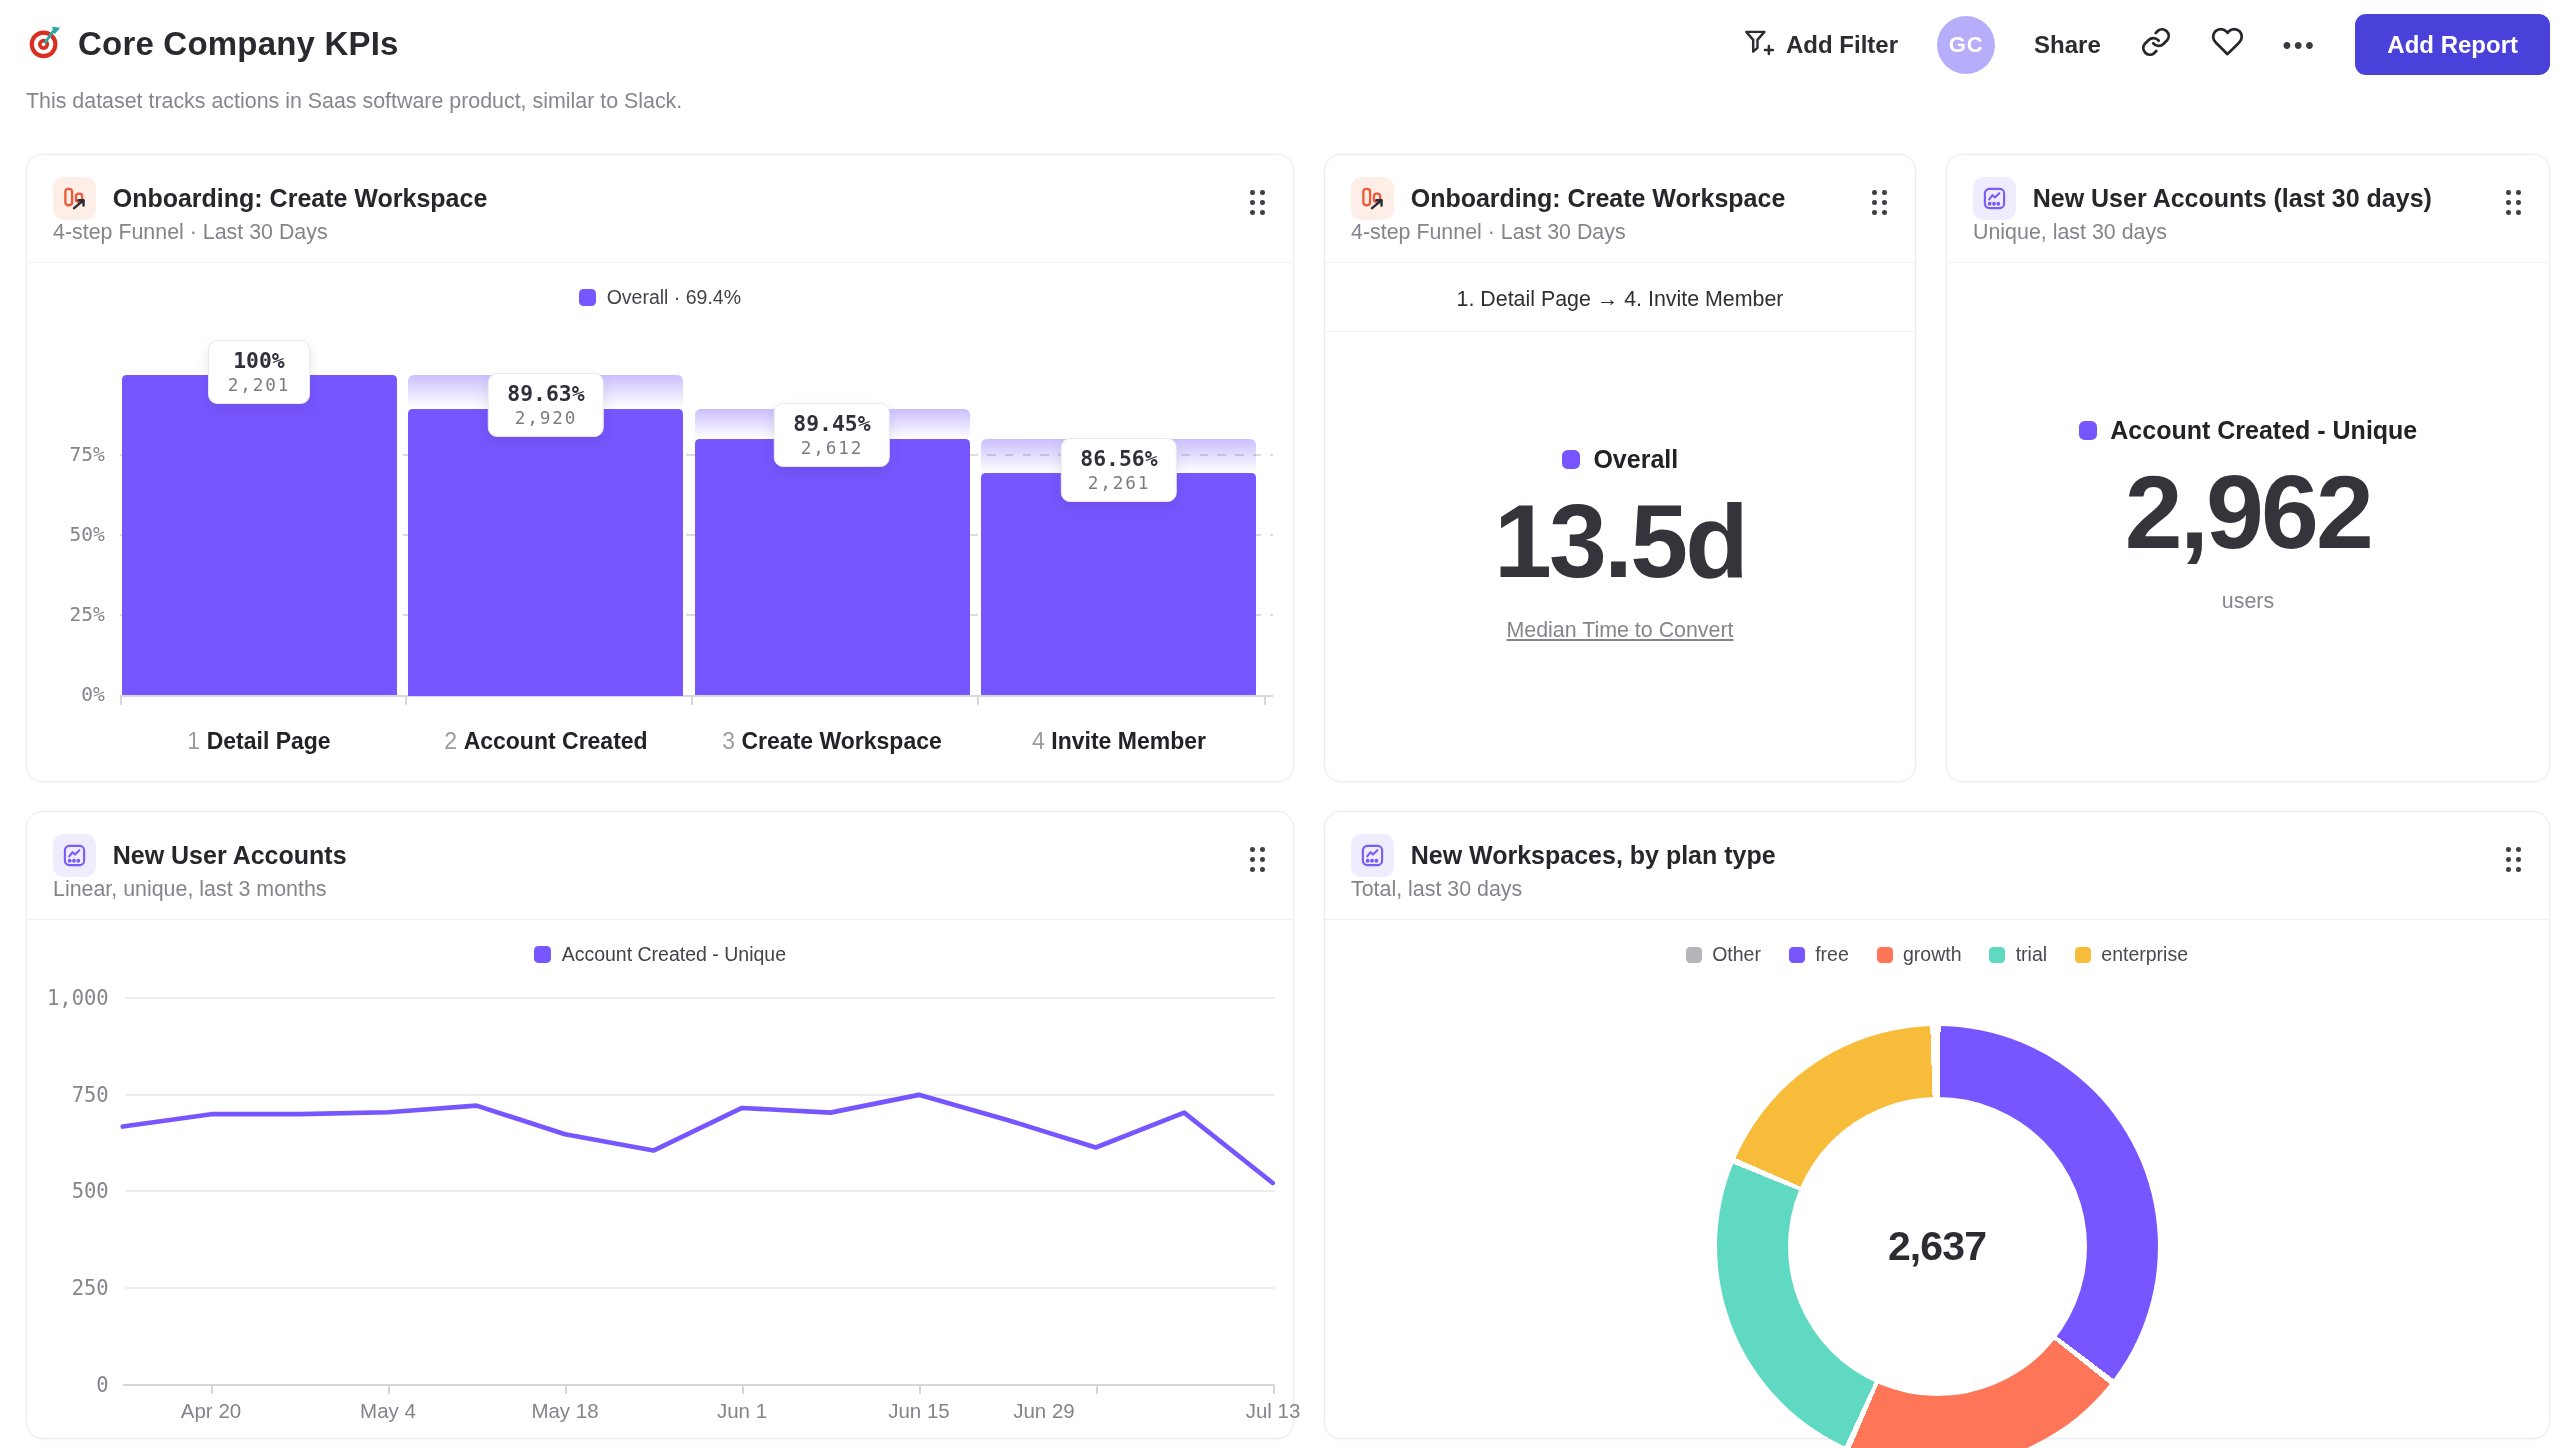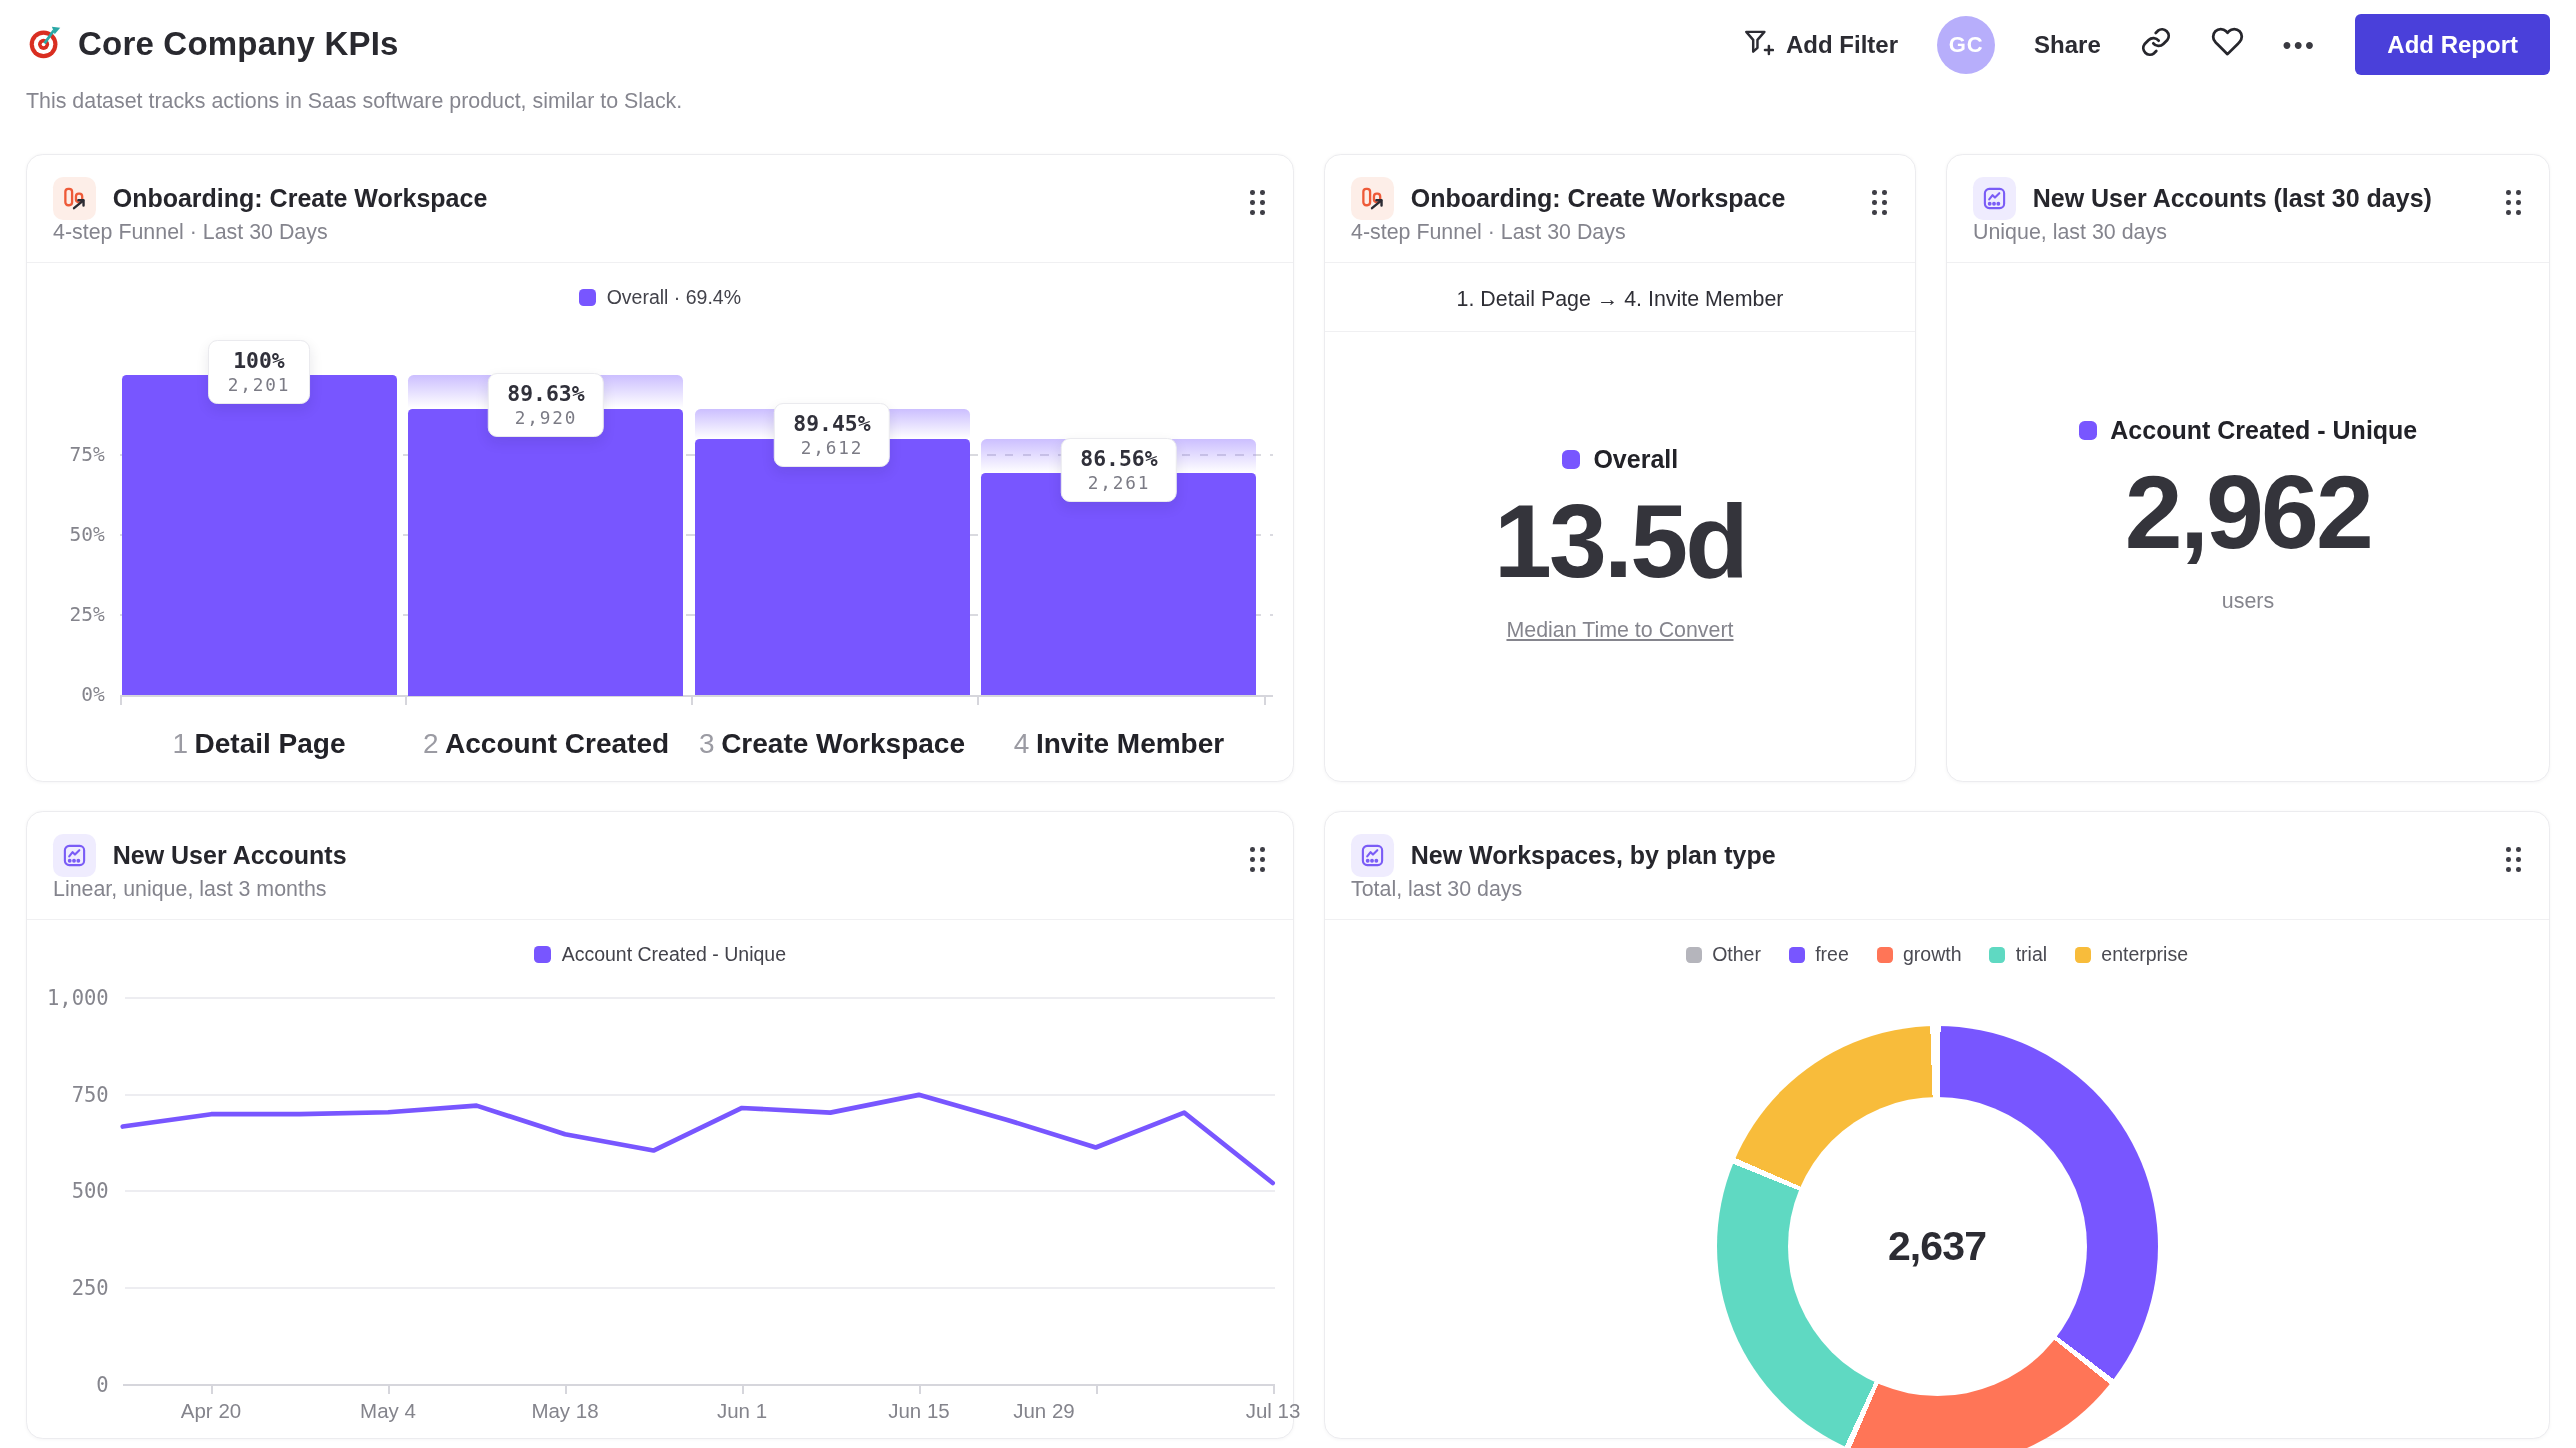--- a/index.html
+++ b/index.html
@@ -10,21 +10,21 @@
   
   .title-row{position:absolute;left:26px;top:24px;display:flex;align-items:center;gap:15px;}
   .title-row h1{margin:0;font-size:33px;font-weight:700;color:#29292f;letter-spacing:0.2px;}
   .page-subtitle{position:absolute;left:26px;top:89px;margin:0;font-size:21.4px;color:#86868f;}
   .toolbar{position:absolute;right:26px;top:13px;height:63px;display:flex;align-items:center;gap:39px;}
   .tool-btn{display:flex;align-items:center;gap:12px;background:none;border:none;cursor:pointer;
             font-family:inherit;font-size:24px;font-weight:600;color:#2c2c33;padding:0;}
   .avatar{width:58px;height:58px;border-radius:50%;background:#b7aefb;color:#fff;display:flex;
           align-items:center;justify-content:center;font-size:22px;font-weight:700;letter-spacing:0.9px;cursor:pointer;}
   .more-btn{font-size:24px;letter-spacing:2.8px;font-weight:700;color:#3a3a41;}
-  .add-report{height:61px;padding:0 32px;border:none;border-radius:6px;background:#4a40da;color:#fff;
+  .add-report{height:61px;padding:0 32px;border:none;border-radius:11px;background:#4a40da;color:#fff;
               font-family:inherit;font-size:24px;font-weight:600;cursor:pointer;}
 
   
   .grid{position:absolute;left:26px;top:154px;width:2524px;height:1285px;}
   .card{position:absolute;background:#fff;border:1.9px solid #ececef;border-radius:16.7px;
         box-shadow:0 0.9px 3.7px rgba(25,25,40,.04);box-sizing:border-box;}
   #card-funnel{left:0;top:0;width:1268px;height:628px;}
   #card-funnel-metric{left:1298px;top:0;width:592px;height:628px;}
   #card-accounts-metric{left:1920px;top:0;width:604px;height:628px;}
   #card-line{left:0;top:657px;width:1268px;height:628px;}
@@ -63,21 +63,21 @@
   .tick{width:1.9px;height:8.4px;background:#d6d6dc;}
   .ytick{width:61px;text-align:right;font-family:"DejaVu Sans Mono",monospace;font-size:19.5px;color:#84848c;}
   .ytick2{width:78px;text-align:right;font-family:"DejaVu Sans Mono",monospace;font-size:20.5px;color:#85858d;}
   .bar{background:#7856ff;border-radius:4.6px 4.6px 0 0;cursor:pointer;}
   .cap{background:linear-gradient(180deg,rgba(120,86,255,.38),rgba(120,86,255,0));border-radius:5.6px 5.6px 0 0;}
   .tip{transform:translateX(-50%);background:#fff;border:1.9px solid #eaeaee;border-radius:9.3px;
        box-shadow:0 5.6px 13px rgba(25,25,40,.09);padding:7.4px 18.6px;text-align:center;
        font-family:"DejaVu Sans Mono",monospace;white-space:nowrap;}
   .tip b{display:block;font-size:21.4px;font-weight:700;color:#30303a;}
   .tip span{display:block;font-size:17.7px;color:#7b7b85;letter-spacing:1.9px;margin-top:1.9px;}
-  .xlab{transform:translateX(-50%);font-size:28px;font-weight:700;color:#222228;white-space:nowrap;}
+  .xlab{transform:translateX(-50%);font-size:23px;font-weight:700;color:#222228;white-space:nowrap;}
   .xlab i{font-style:normal;font-weight:400;color:#9b9ba3;margin-right:6.5px;}
   .dlab{transform:translateX(-50%);font-size:20.5px;color:#84848c;white-space:nowrap;}
 
   
   .dlegend{display:flex;justify-content:center;align-items:center;gap:28px;margin-top:11px;text-align:right;}
   .dlegend .item{display:flex;align-items:center;gap:10.2px;cursor:pointer;}
   .dlegend .sw{width:16px;height:16px;border-radius:4.2px;}
   .dlegend .lbl{font-size:19.5px;color:#4a4a52;}
   .donut{width:441px;height:441px;border-radius:50%;margin:60px auto 0 auto;position:relative;cursor:pointer;}
   .dhole{position:absolute;left:71px;top:71px;width:299px;height:299px;border-radius:50%;background:#fff;

